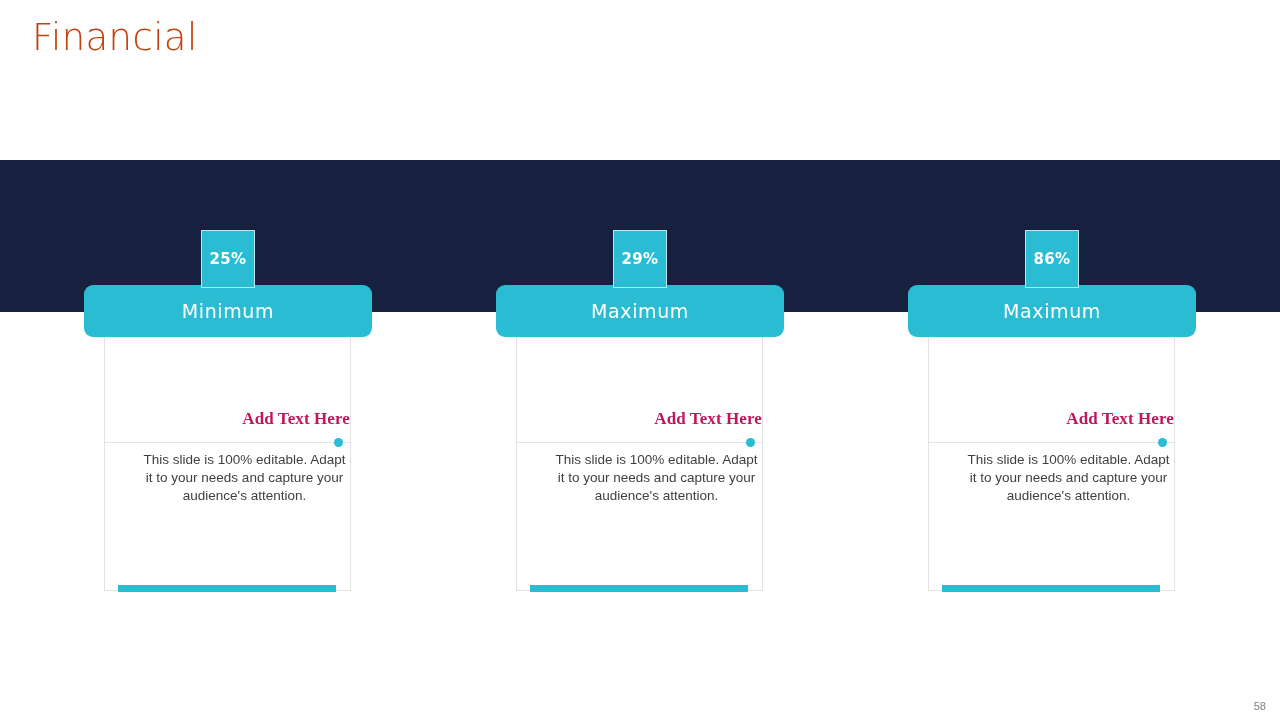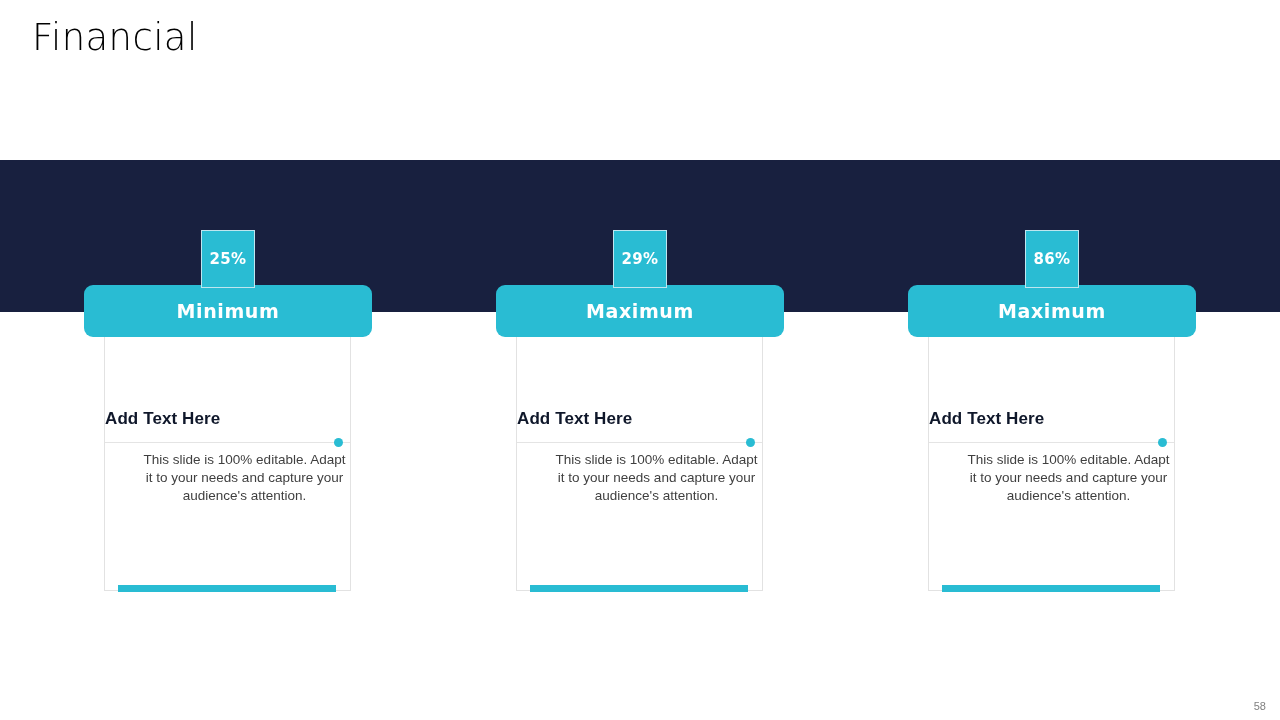--- a/index.html
+++ b/index.html
@@ -16,21 +16,21 @@
   }
 
   
   .slide-title {
     position: absolute;
     left: 32px;
     top: 16px;
     font-size: 37px;
     font-weight: 300;
     letter-spacing: 0.4px;
-    color: #000000;
+    color: #c2410c;
     font-family: "DejaVu Sans", sans-serif;
     line-height: 44px;
     white-space: nowrap;
   }
 
   
   .navy-band {
     position: absolute;
     left: 0;
     top: 160px;
@@ -92,21 +92,21 @@
     background: #29bcd3;
     border-radius: 9px;
     display: flex;
     align-items: center;
     justify-content: center;
     z-index: 3;
   }
   .header-label {
     color: #ffffff;
     font-size: 19px;
-    font-weight: bold;
+    font-weight: normal;
     letter-spacing: 0.6px;
     font-family: "DejaVu Sans", sans-serif;
   }
 
   
   .card-body {
     position: absolute;
     left: 32px;
     top: 330px;
     width: 247px;
@@ -115,25 +115,25 @@
     box-sizing: border-box;
     background: #ffffff;
     z-index: 1;
   }
 
   .body-heading {
     position: absolute;
     left: 0;
     top: 78px;
     width: 100%;
-    text-align: left;
+    text-align: right;
     font-size: 17px;
     font-weight: bold;
-    color: #0f172a;
-    font-family: Liberation Sans, sans-serif;
+    color: #be185d;
+    font-family: Liberation Serif, serif;
     letter-spacing: 0.1px;
   }
 
   .divider-wrap {
     position: absolute;
     left: 0;
     top: 111px;
     width: 100%;
     height: 1px;
   }

